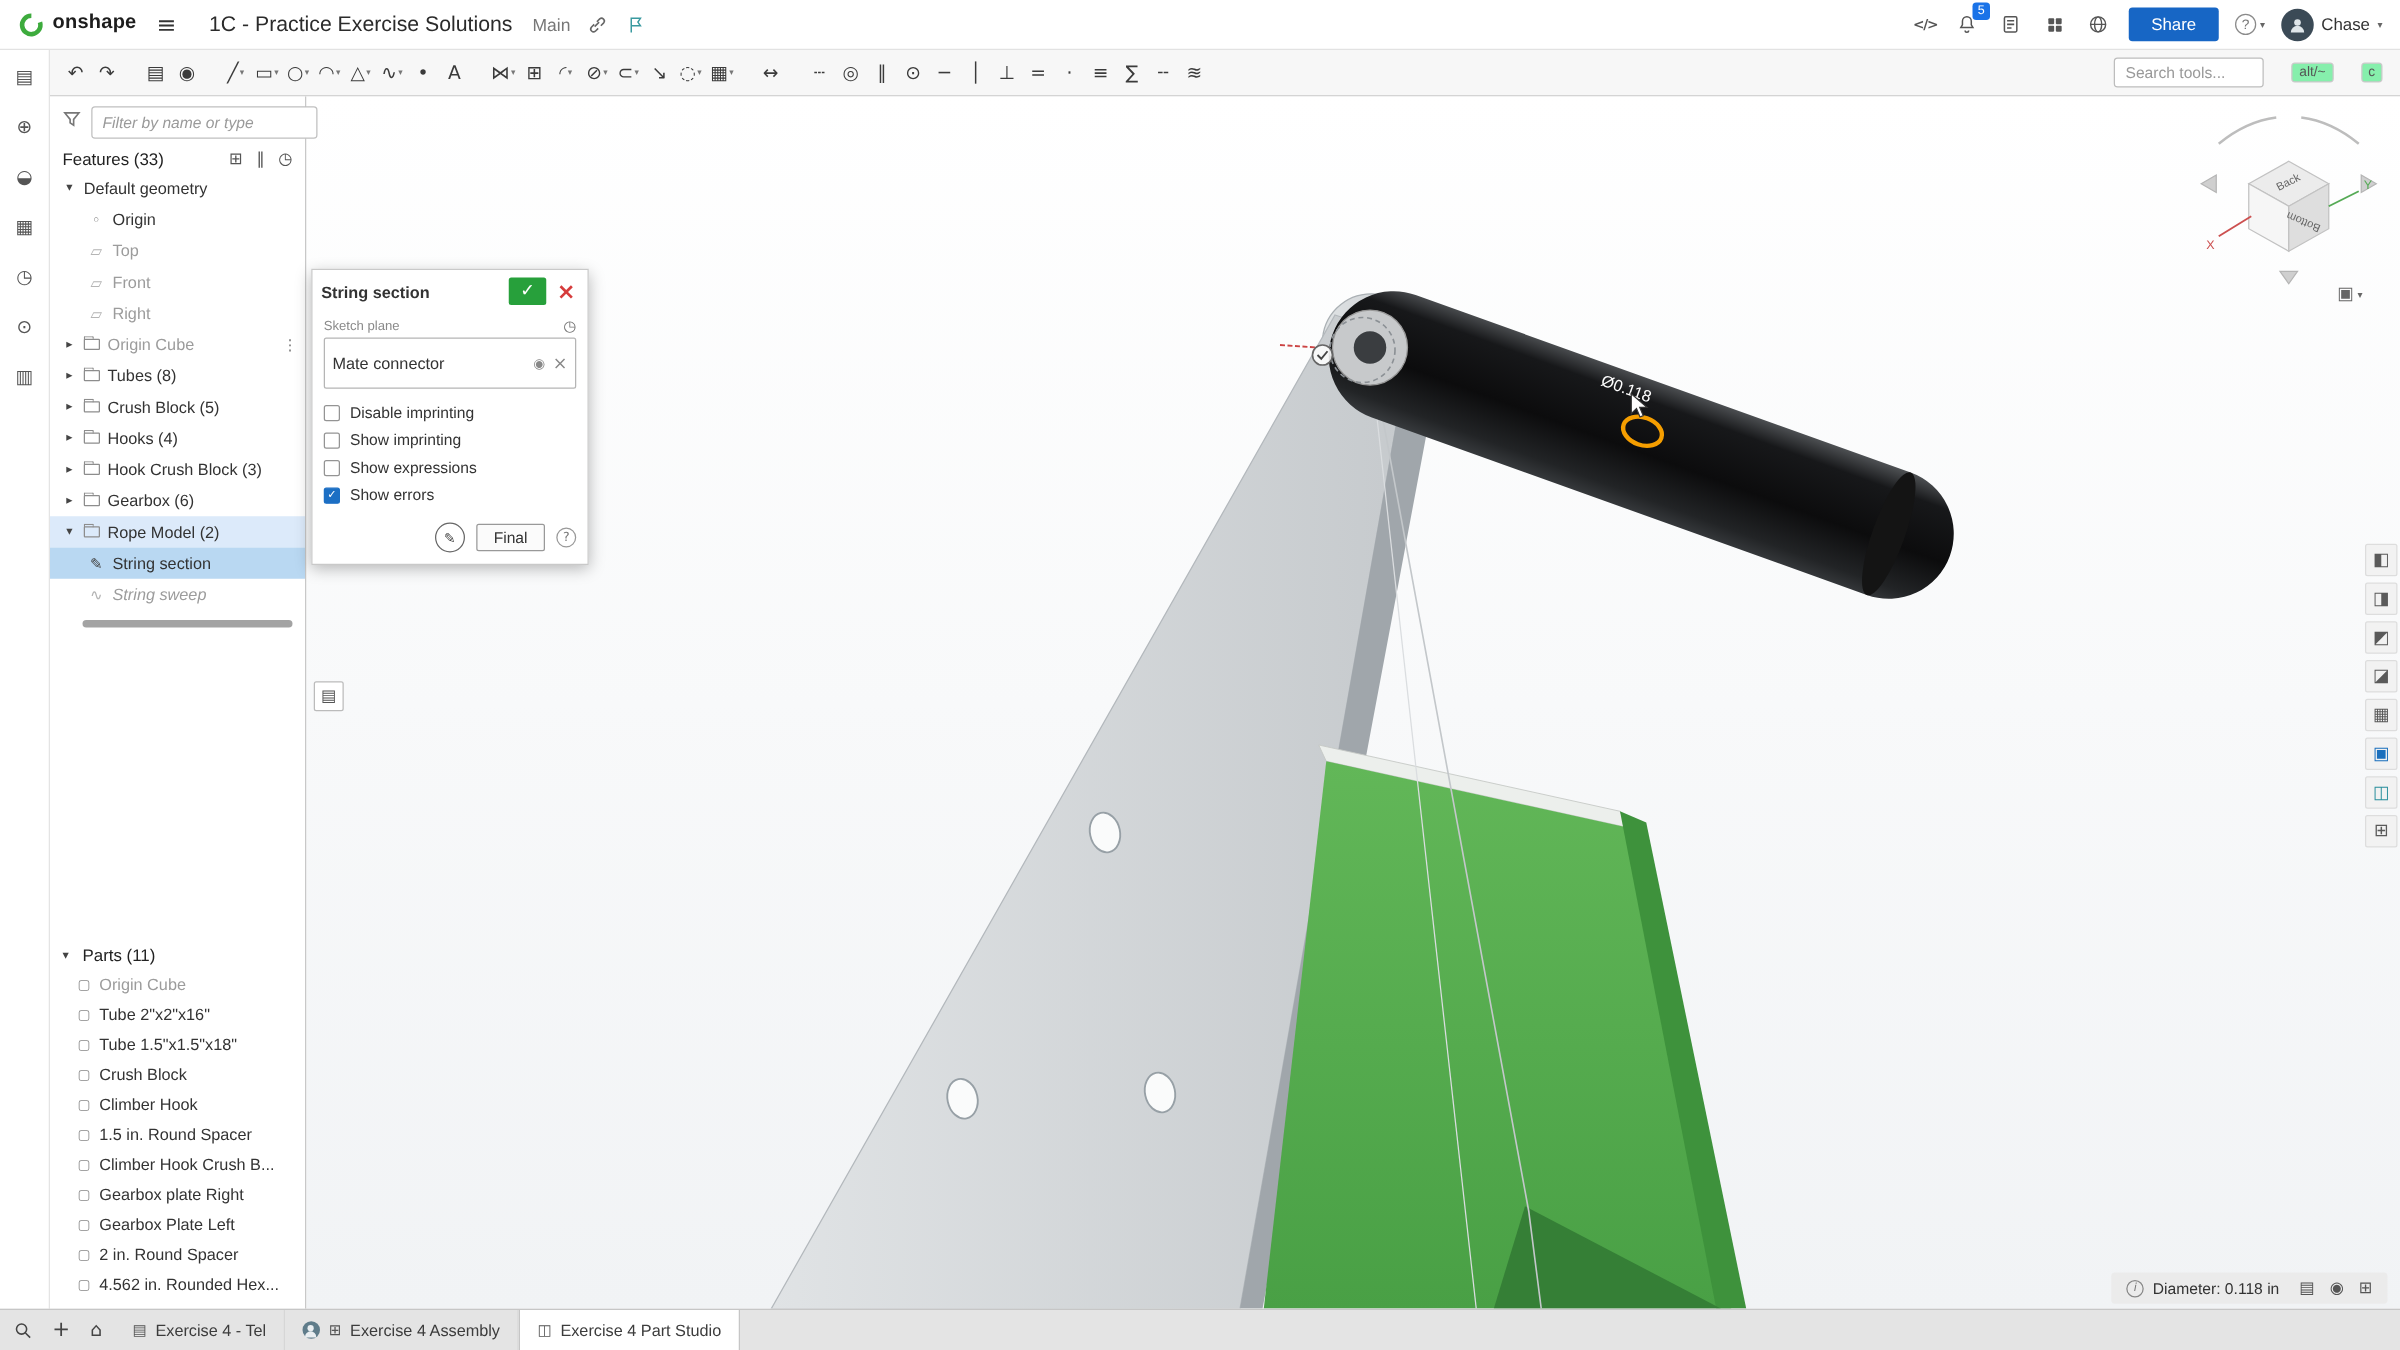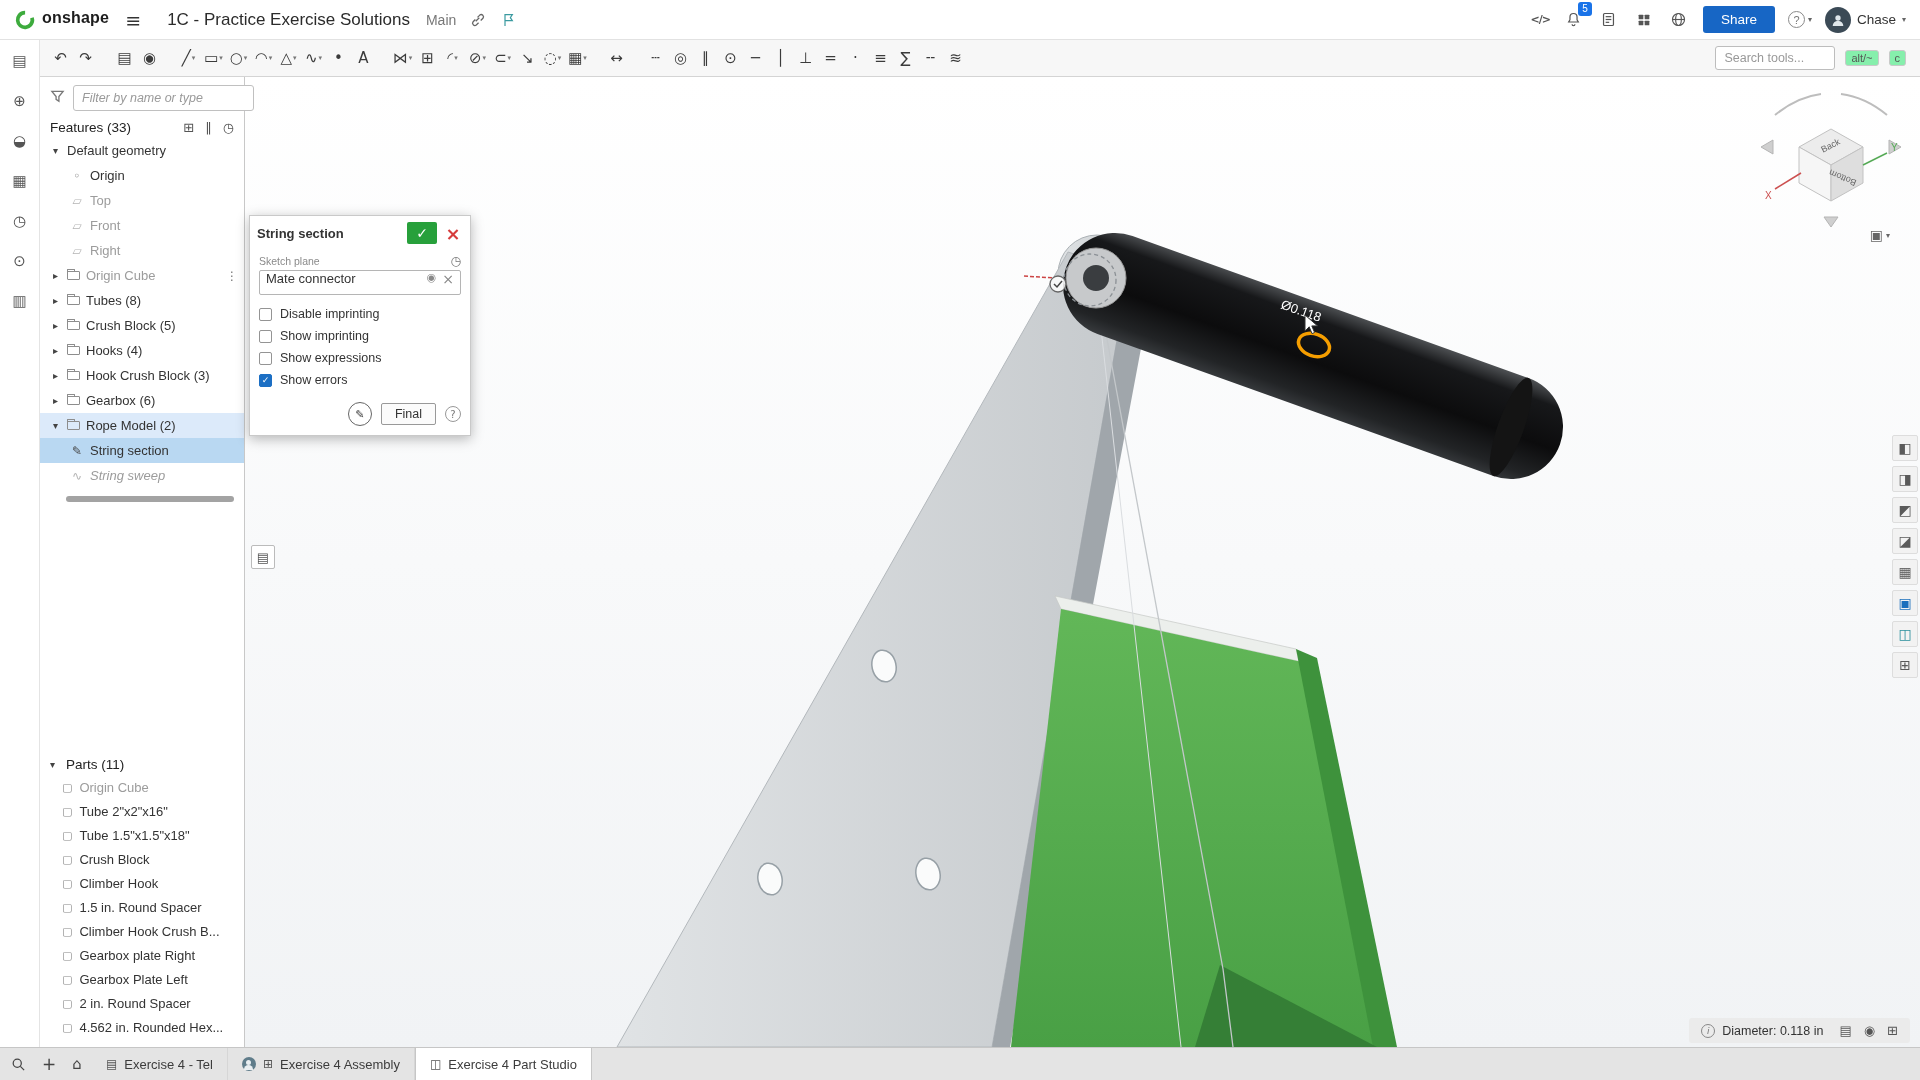--- a/index.html
+++ b/index.html
@@ -25,21 +25,21 @@
   .caret8 { font-size:8px; color:#666; }
   .avatar { width:26px; height:26px; border-radius:50%; background:#3b4a56; display:flex; align-items:center; justify-content:center; overflow:hidden; }
   .username { font-size:13.5px; color:#333; }
 
   
   .toolbar { position:absolute; left:40px; top:40px; right:0; height:37px; background:#f7f7f7; border-bottom:1px solid #d4d4d4; display:flex; align-items:center; padding:0 8px; z-index:25; }
   .tb { height:30px; min-width:25px; display:flex; align-items:center; justify-content:center; color:#3b3b3b; padding:0 2px; }
   .tb .g { font-size:15px; line-height:1; }
   .tb .c8 { font-size:7px; color:#777; margin-left:1px; }
   .tb.m { margin-left:14px; }
-  .search-tools { margin-left:auto; display:flex; align-items:center; gap:10px; padding-right:6px; }
+  .search-tools { margin-left:auto; display:flex; align-items:center; gap:22px; padding-right:6px; }
   .search-tools input { width:120px; height:24px; border:1px solid #bdbdbd; border-radius:3px; padding:0 8px; font-size:12.5px; background:#fff; }
   .search-tools input::placeholder { color:#999; }
   .kbd { background:#86efac; border:1px solid #c9c9c9; border-radius:3px; font-size:11px; color:#555; padding:1px 5px; }
 
   
   .leftrail { position:absolute; left:0; top:40px; width:40px; bottom:33px; background:#fff; border-right:1px solid #e4e4e4; display:flex; flex-direction:column; align-items:center; padding-top:8px; gap:14px; z-index:26; }
   .leftrail button { width:28px; height:26px; color:#555; font-size:15px; display:flex; align-items:center; justify-content:center; }
 
   
   .fpanel { position:absolute; left:40px; top:77px; width:205px; bottom:33px; background:#fff; border-right:1px solid #c8c8c8; display:flex; flex-direction:column; z-index:20; }
@@ -83,21 +83,21 @@
 
   
   .dialog { position:absolute; left:249px; top:215px; width:222px; background:#fff; border:1px solid #c9c9c9; box-shadow:0 3px 12px rgba(0,0,0,.28); z-index:40; font-size:13px; }
   .dlg-title-row { display:flex; align-items:center; gap:6px; padding:6px 7px; }
   .dlg-title { flex:1; font-weight:bold; color:#333; font-size:13px; }
   .commit-btn { width:30px; height:22px; background:#27a03b; border-radius:2px; color:#fff; font-size:14px; display:flex; align-items:center; justify-content:center; }
   .cancel-btn { width:20px; height:22px; color:#d63c3c; font-size:18px; font-weight:bold; display:flex; align-items:center; justify-content:center; }
   .dlg-body { padding:4px 9px 2px 9px; }
   .dlg-label-row { display:flex; align-items:center; font-size:10.5px; color:#8a8a8a; margin-bottom:2px; }
   .dlg-label-row .clk { margin-left:auto; color:#777; font-size:12px; }
-  .dlg-field { border:1px solid #b5b5b5; border-radius:2px; height:25px; display:flex; padding:0 6px; gap:6px; color:#333; }
+  .dlg-field { border:1px solid #b5b5b5; border-radius:2px; height:41px; display:flex; align-items:center; padding:0 6px; gap:6px; color:#333; }
   .dlg-field .val { flex:1; font-size:13px; }
   .dlg-field .fic { color:#888; font-size:11px; }
   .dlg-field .clr { color:#888; font-size:14px; }
   .chkrow { display:flex; align-items:center; gap:8px; height:22px; color:#333; font-size:12.5px; cursor:pointer; }
   .chks { margin-top:8px; }
   .cb { width:13px; height:13px; border:1px solid #949494; border-radius:2px; background:#fff; flex:none; display:flex; align-items:center; justify-content:center; }
   .cb.checked { background:#1c6fc4; border-color:#1c6fc4; color:#fff; font-size:9px; }
   .dlg-footer { display:flex; align-items:center; justify-content:flex-end; gap:9px; padding:9px; }
   .sk-btn { width:24px; height:24px; border:1.5px solid #666; border-radius:50%; font-size:11px; color:#444; display:flex; align-items:center; justify-content:center; }
   .final-btn { border:1px solid #999; background:#fbfbfb; border-radius:2px; padding:3px 13px; font-size:12.5px; color:#333; }

